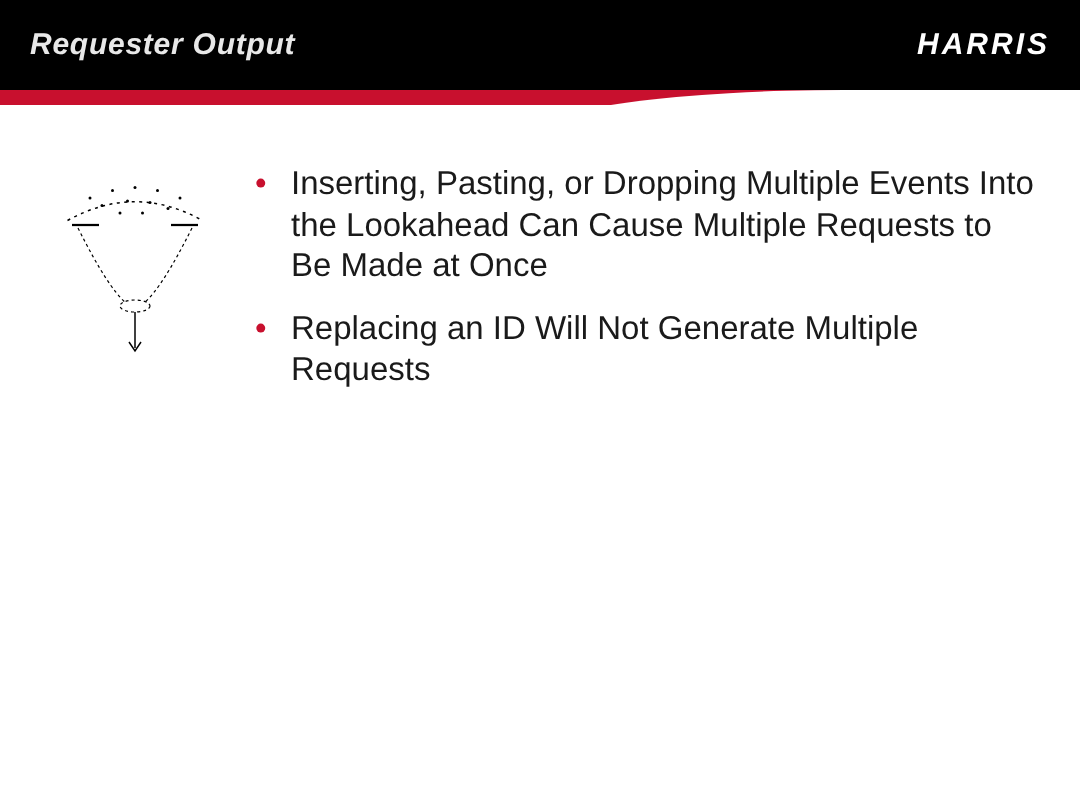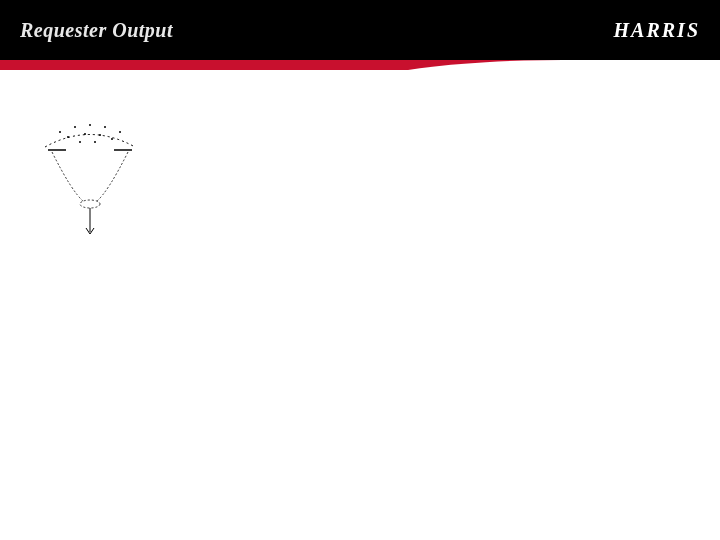--- a/index.html
+++ b/index.html
@@ -20,29 +20,28 @@
       align-items: center;
       justify-content: space-between;
       padding: 0 20px 0 20px;
     }
     .title {
       color: #e8e8e8;
       font-size: 20px;
       font-weight: bold;
       font-style: italic;
       letter-spacing: 0.5px;
-      font-family: Liberation Serif, serif;
     }
     .logo {
       color: #ffffff;
       font-size: 20px;
       font-weight: bold;
       font-style: italic;
       letter-spacing: 2px;
-      font-family: Liberation Serif, serif;
+      font-family: Liberation Sans, sans-serif;
     }
     .accent-bar-wrap {
       position: relative;
       width: 100%;
       height: 28px;
       overflow: hidden;
     }
     .red-bar {
       position: absolute;
       top: 0;
@@ -127,14 +126,16 @@
         <circle cx="50" cy="30" r="1" fill="#000"></circle>
       <circle cx="65" cy="30" r="1" fill="#000"></circle>
       <path d="M 22 40 Q 42 80 54 90" fill="none" stroke="#000" stroke-width="0.8" stroke-dasharray="2,2"></path>
       <path d="M 98 40 Q 78 80 66 90" fill="none" stroke="#000" stroke-width="0.8" stroke-dasharray="2,2"></path>
       <ellipse cx="60" cy="92" rx="10" ry="4" fill="none" stroke="#000" stroke-width="0.8" stroke-dasharray="2,2"></ellipse>
       <line x1="60" y1="96" x2="60" y2="120" stroke="#000" stroke-width="1"></line>
       <path d="M 56 116 L 60 122 L 64 116" fill="none" stroke="#000" stroke-width="1"></path>
     </svg>
   </div>
   <ul class="bullets">
+    <li>Inserting, Pasting, or Dropping Multiple Events Into the Lookahead Can Cause Multiple Requests to Be Made at Once</li>
+    <li>Replacing an ID Will Not Generate Multiple Requests</li>
   </ul>
 </div>
 
 </body></html>

